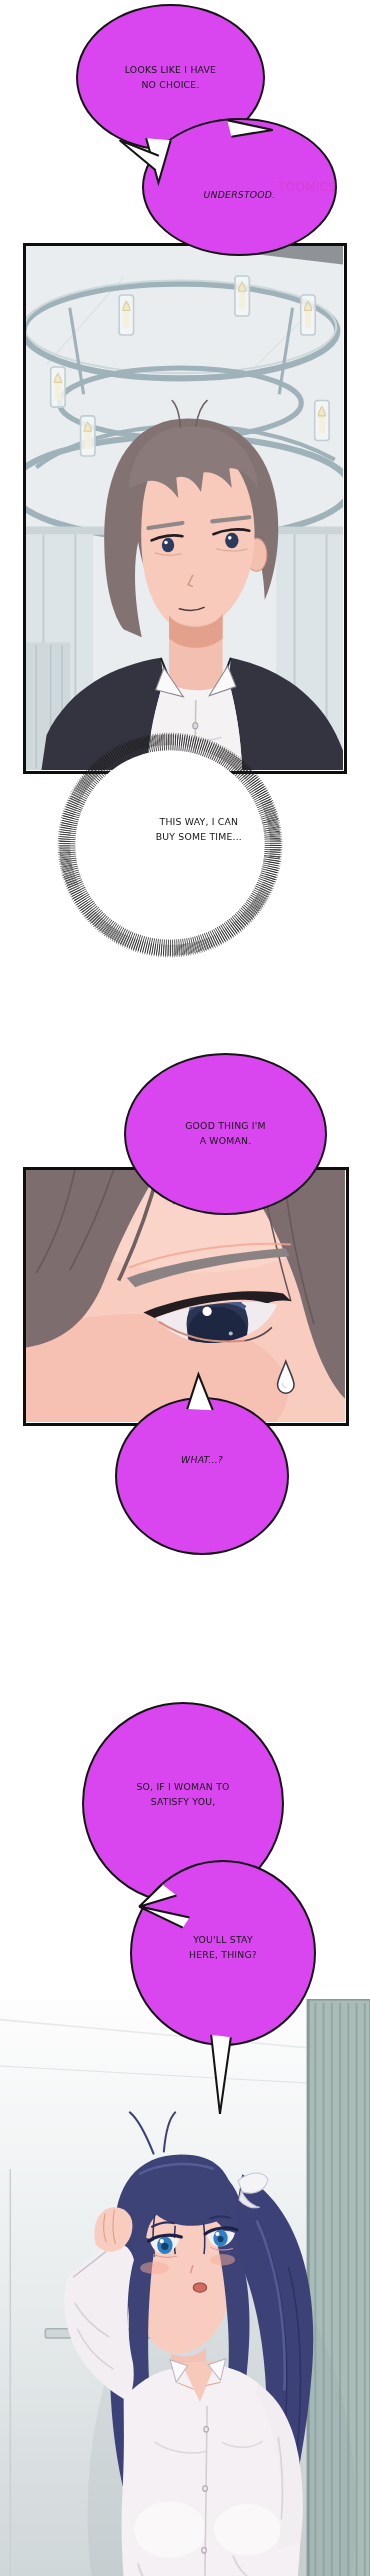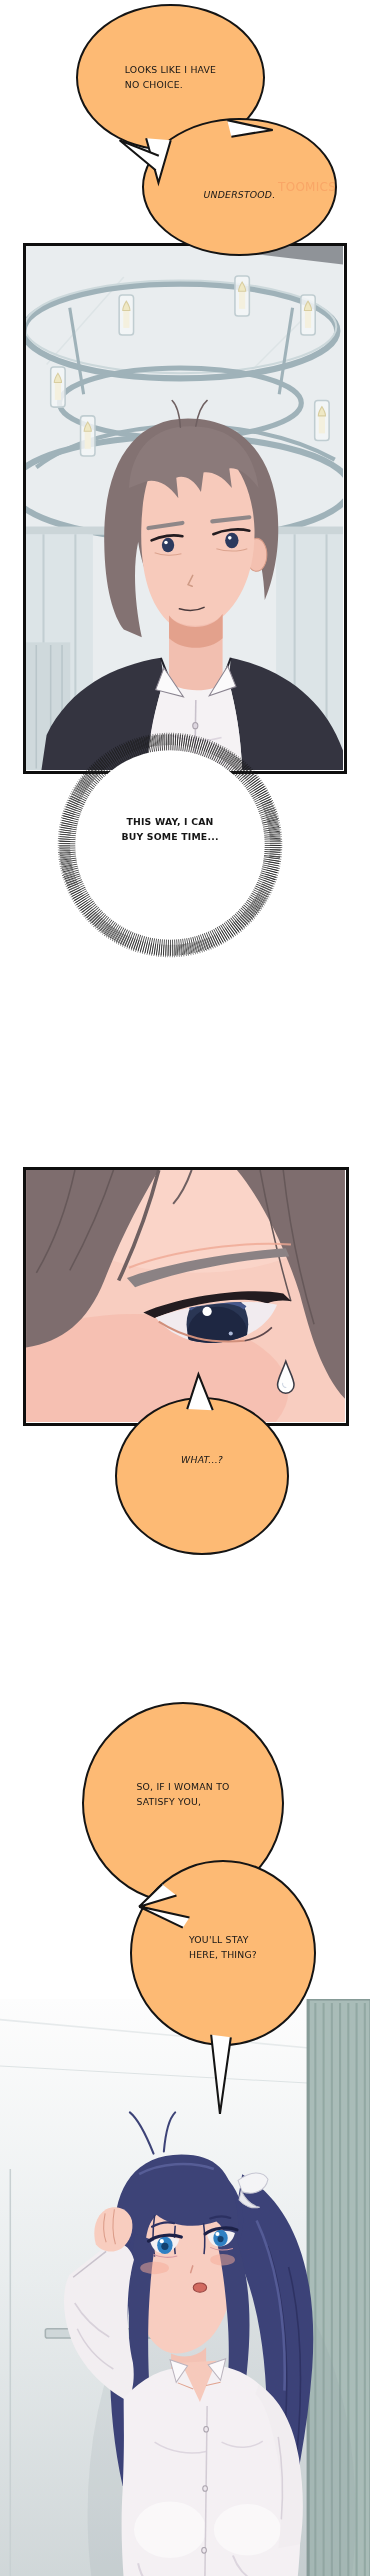--- a/index.html
+++ b/index.html
@@ -1,28 +1,28 @@
 <!DOCTYPE html>
 <html style="font-size:8.2px"><head>
 <meta charset="utf-8">
 <style>
   html,body { margin:0; padding:0; background:#ffffff; }
   .page { position:relative; width:371px; height:3091px; background:#fff; overflow:hidden;
           font-family:"DejaVu Sans", sans-serif; }
   .panel { position:absolute; border:3.1px solid #0e0e0e; box-sizing:border-box; background:#fff;
            overflow:hidden; z-index:1; }
   .panel svg { display:block; }
-  .bubble { position:absolute; background:#fdba74; border:2.1px solid #141414; border-radius:50%;
-            display:flex; align-items:center; justify-content:center; text-align:left; z-index:3; }
+  .bubble { position:absolute; background:#d946ef; border:2.1px solid #141414; border-radius:50%;
+            display:flex; align-items:center; justify-content:center; text-align:center; z-index:3; }
   .bubble .txt { white-space:pre-line; font-size:9.3px; line-height:1.6; color:#161616;
                  letter-spacing:0.2px; }
   .tail { position:absolute; z-index:4; }
   .fuzz { position:absolute; z-index:2; }
-  .fuzz-txt { position:absolute; z-index:3; display:flex; align-items:center; justify-content:center;
-              text-align:center;font-weight:bold; }
+  .fuzz-txt { position:absolute; z-index:3; display:flex; align-items:center; justify-content:flex-end;
+              text-align:center; }
   .fuzz-txt .txt { white-space:pre-line; font-size:9.3px; line-height:1.6; color:#161616; letter-spacing:0.2px; }
   .wm { position:absolute; z-index:5; font-weight:400; font-size:12px; letter-spacing:0.3px;
         mix-blend-mode:multiply; }
   .art { position:absolute; z-index:1; }
 </style>
 </head>
 <body>
 
 <div class="page">
 
@@ -130,20 +130,24 @@
   <svg class="fuzz" style="left:49px; top:724px;" width="242" height="242" viewBox="0 0 470 470">
     <circle cx="235" cy="235" r="206" fill="none" stroke="#111111" stroke-width="24" stroke-dasharray="1.2 3.1" opacity=".75"></circle>
     <circle cx="235" cy="235" r="196" fill="none" stroke="#222222" stroke-width="38" stroke-dasharray="1.6 2.6" opacity=".9" transform="rotate(7 235 235)"></circle>
     <circle cx="235" cy="235" r="184" fill="#ffffff"></circle>
   </svg>
   <div class="fuzz-txt" style="left:98px; top:796px; width:144px; height:67px;">
     <span class="txt">THIS WAY, I CAN
 BUY SOME TIME...</span>
   </div>
 
+  <div class="bubble" style="left:124px; top:1053px; width:199px; height:158px;">
+    <span class="txt">GOOD THING I'M
+A WOMAN.</span>
+  </div>
 
   <div class="panel" style="left:23px; top:1167px; width:326px; height:259px;">
     <svg width="319" height="252" viewBox="0 0 620 490">
       <rect x="0" y="0" width="620" height="490" fill="#f8cdc0"></rect>
       <ellipse cx="210" cy="430" rx="300" ry="150" fill="#f4b7a5" opacity=".55"></ellipse>
       <ellipse cx="330" cy="90" rx="260" ry="110" fill="#fbd9cd" opacity=".6"></ellipse>
       <g>
         <path d="M0,0 L258,0 C225,55 185,130 152,215 C120,295 70,335 0,345 Z" fill="#7e6d6e"></path>
         <path d="M95,0 C80,70 55,140 20,200 M170,0 C150,60 120,130 85,195" stroke="#665859" stroke-width="3" fill="none"></path>
         <path d="M258,0 C240,70 215,140 180,215" stroke="#6f6061" stroke-width="7" fill="none"></path>

